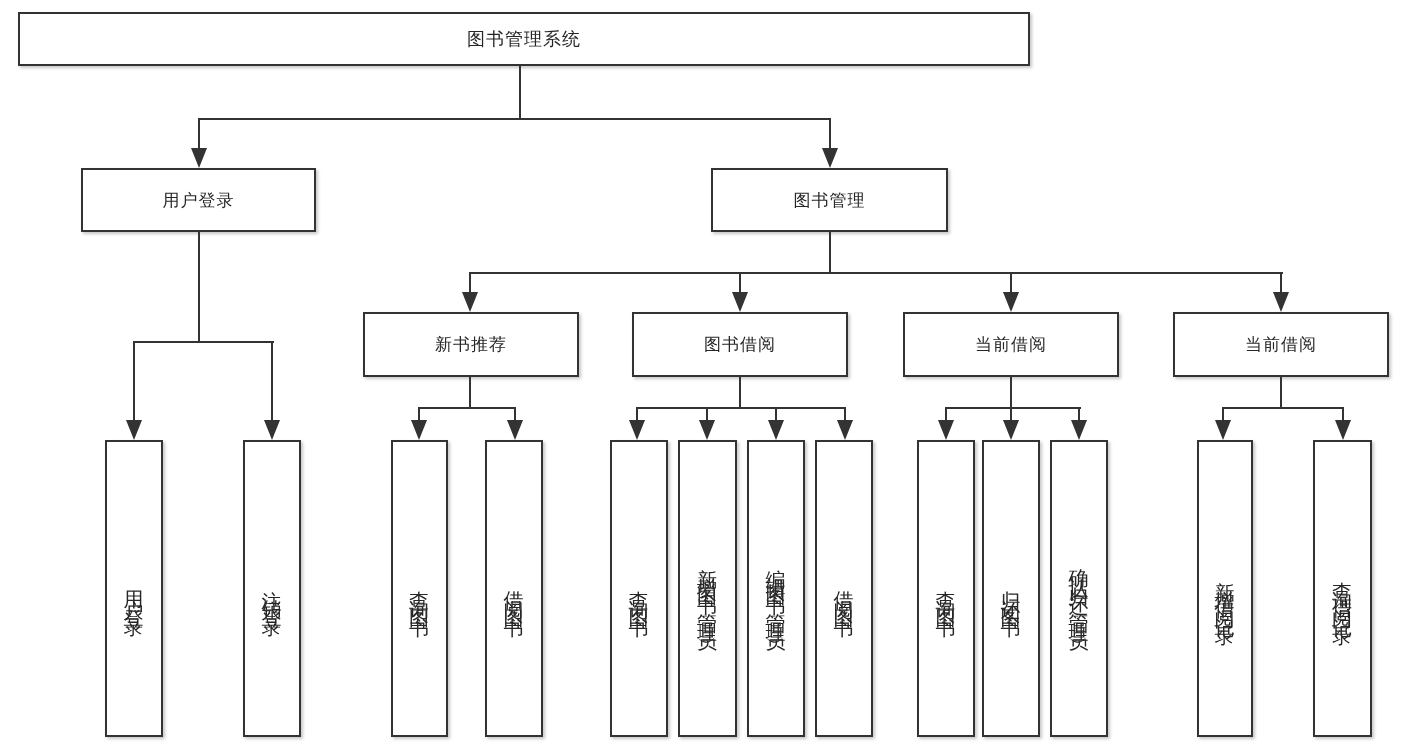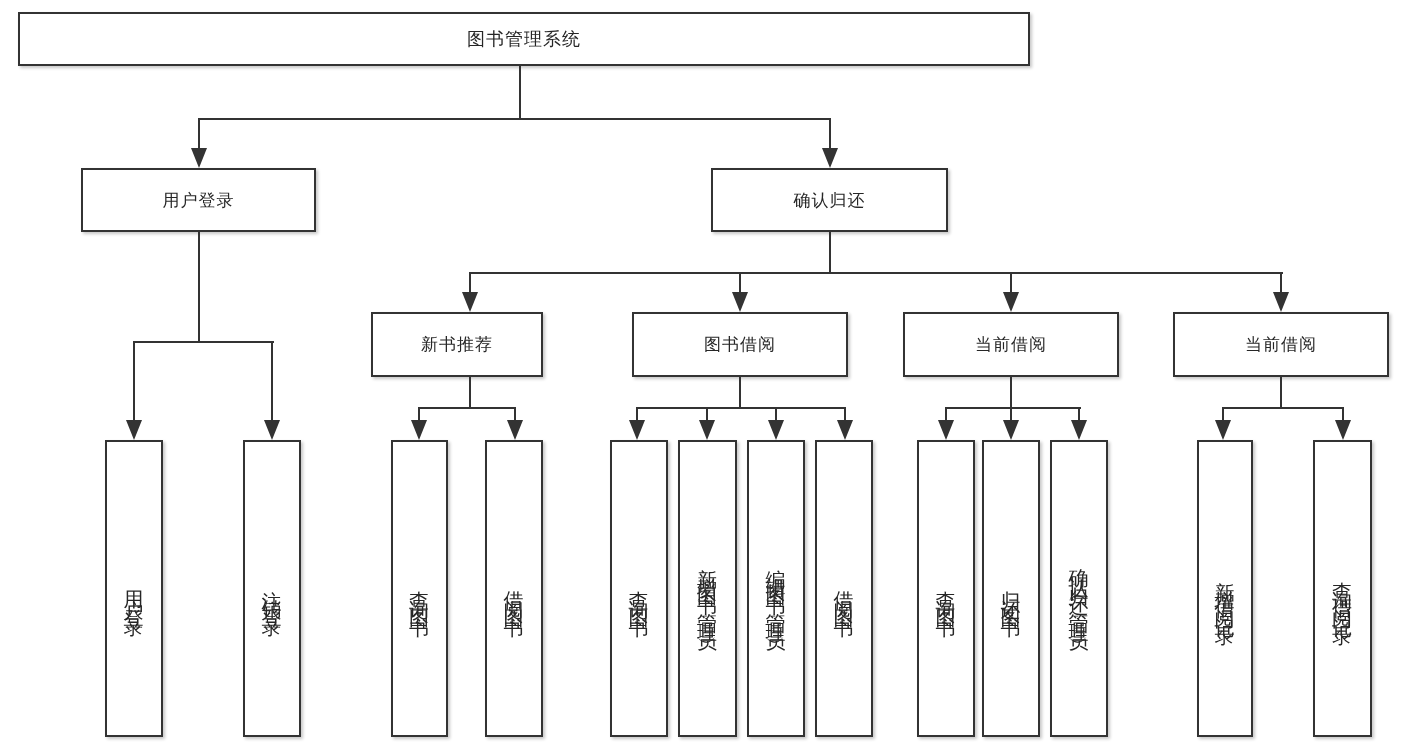--- a/index.html
+++ b/index.html
@@ -38,23 +38,23 @@
   }
 </style>
 </head>
 <body>
 
 <div class="stage">
 
   <div class="node h root" style="left:18px;top:12px;width:1012px;height:54px">图书管理系统</div>
 
   <div class="node h" style="left:81px;top:168px;width:235px;height:64px">用户登录</div>
-  <div class="node h" style="left:711px;top:168px;width:237px;height:64px">确认归还</div>
+  <div class="node h" style="left:711px;top:168px;width:237px;height:64px">图书管理</div>
 
-  <div class="node h" style="left:371px;top:312px;width:172px;height:65px">新书推荐</div>
+  <div class="node h" style="left:363px;top:312px;width:216px;height:65px">新书推荐</div>
   <div class="node h" style="left:903px;top:312px;width:216px;height:65px">当前借阅</div>
   <div class="node h" style="left:632px;top:312px;width:216px;height:65px">图书借阅</div>
   <div class="node h" style="left:1173px;top:312px;width:216px;height:65px">当前借阅</div>
 
   <div class="node v" style="left:105px;top:440px;width:58px;height:297px">
     <span>用户登录</span>
     </div>
   <div class="node v" style="left:243px;top:440px;width:58px;height:297px">
     <span>注销登录</span>
     </div>

